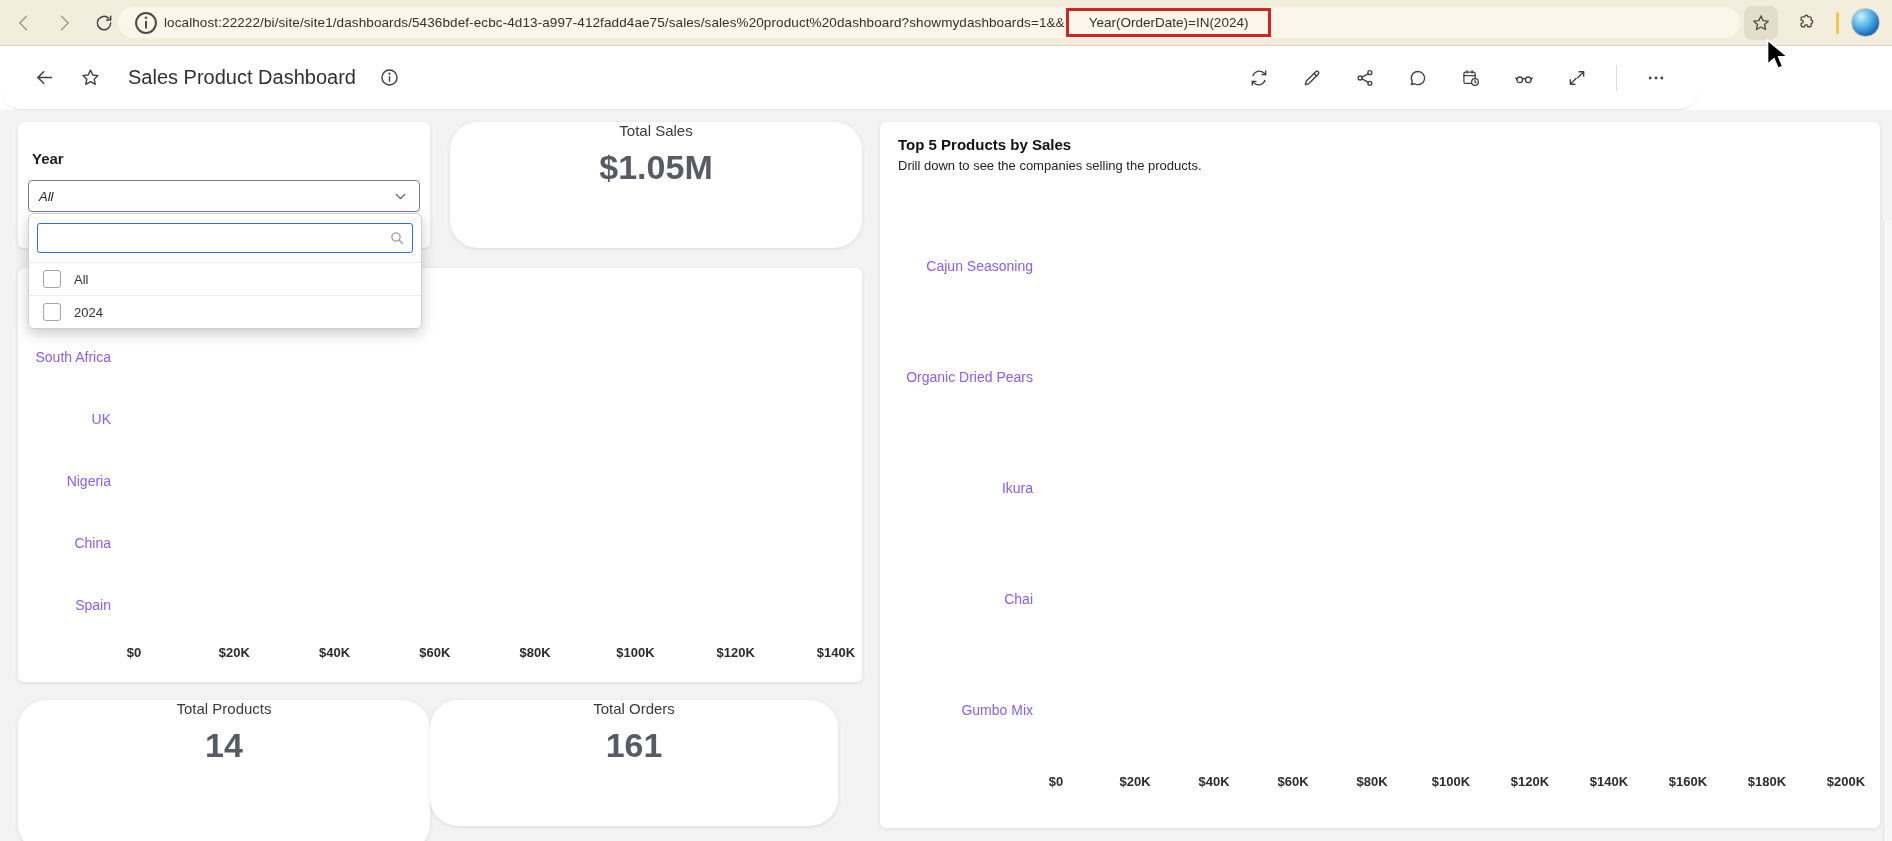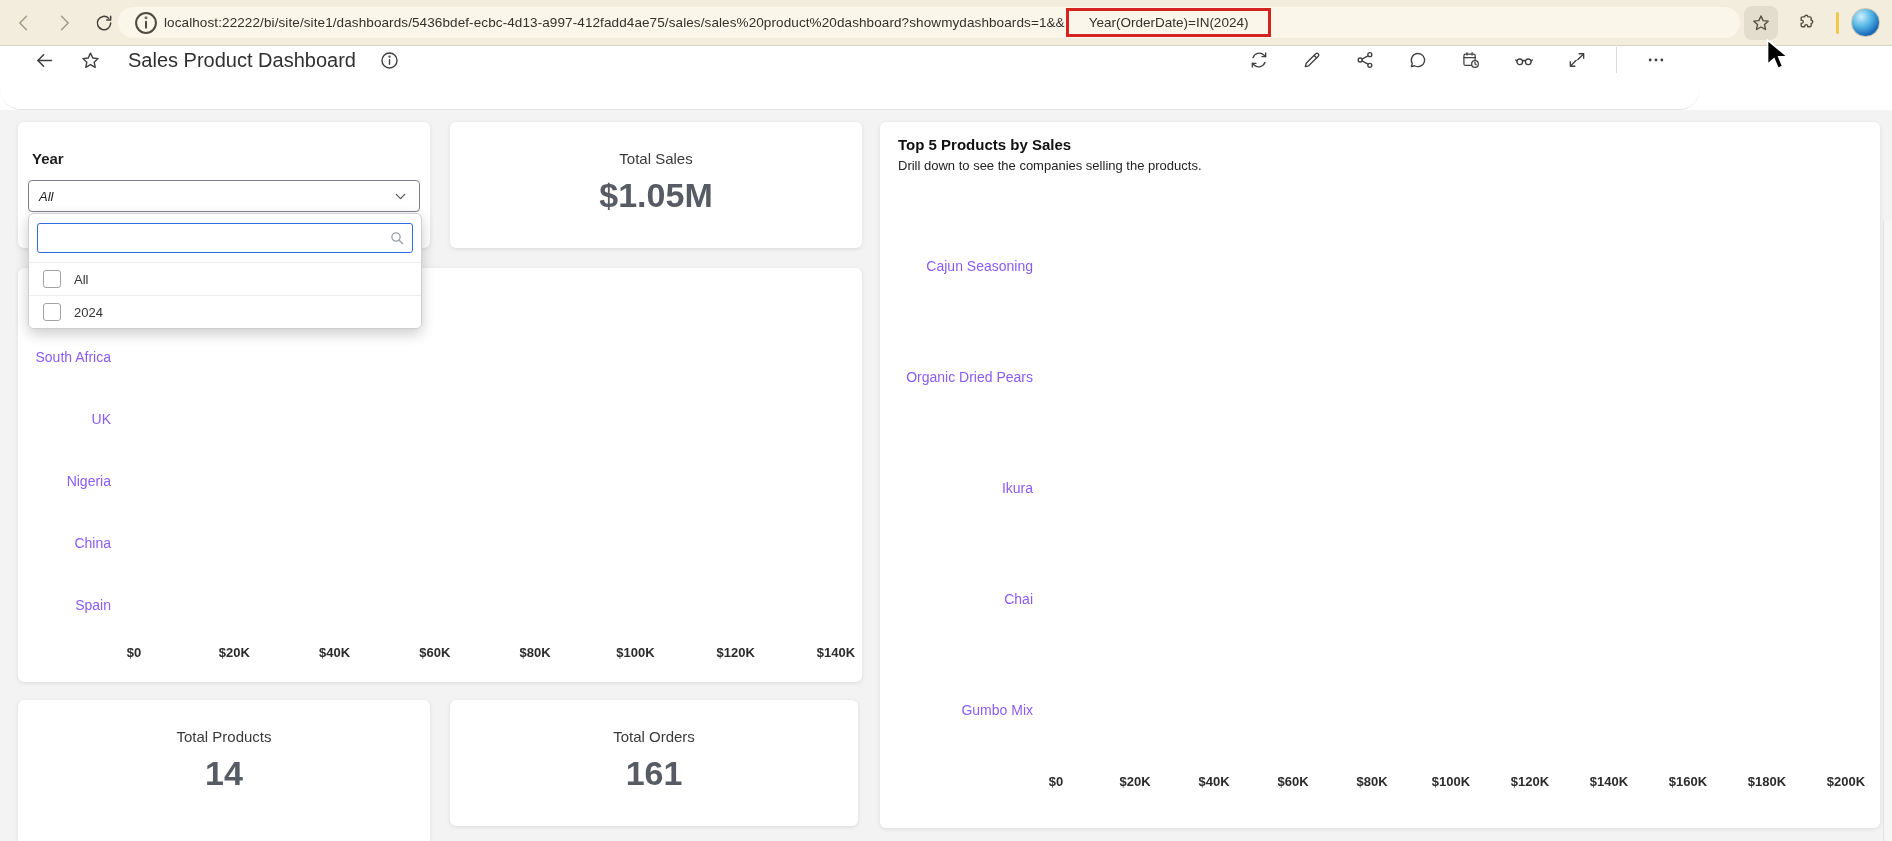--- a/index.html
+++ b/index.html
@@ -15,21 +15,21 @@
   .url-text{font-size:13.5px;color:#33312a;white-space:nowrap;letter-spacing:0.1px;}
   .url-highlight{display:inline-block;border:3px solid #d42420;padding:4px 20px;margin-left:1px;font-size:13.5px;color:#33312a;white-space:nowrap;}
   .chrome-right{position:absolute;right:12px;top:0;height:45px;display:flex;align-items:center;gap:12px;}
   .chrome-icon{width:34px;height:34px;display:flex;align-items:center;justify-content:center;border-radius:8px;}
   .chrome-icon.hovered{background:rgba(92,85,64,0.10);}
   .chrome-icon svg{width:20px;height:20px;}
   .ext-sep{width:3px;height:22px;border-radius:2px;background:#eec94d;}
   .avatar{width:27px;height:27px;border-radius:50%;background:radial-gradient(circle at 34% 28%,#cdeefb 0%,#57b7e6 38%,#1d6fbe 70%,#0d3f7e 100%);border:1px solid #c9c2ae;}
 
   
-  .dash-header{position:absolute;left:0;top:46px;width:1700px;height:63px;background:#fff;border-bottom:1px solid #e3e3e3;display:flex;align-items:flex-start;border-radius:21px;}
+  .dash-header{position:absolute;left:0;top:46px;width:1700px;height:63px;background:#fff;border-bottom:1px solid #e3e3e3;display:flex;align-items:center;border-radius:21px;}
   .dh-left{display:flex;align-items:center;gap:18px;padding-left:30px;}
   .icon-btn{width:28px;height:28px;display:flex;align-items:center;justify-content:center;flex:none;}
   .icon-btn svg{width:21px;height:21px;}
   .dash-title{font-size:20px;font-weight:500;color:#303030;margin:0 2px 0 6px;}
   .dh-right{margin-left:auto;display:flex;align-items:center;gap:25px;padding-right:30px;}
   .dh-right .icon-btn svg{width:20px;height:20px;}
   .v-divider{width:1px;height:26px;background:#dcdcdc;}
 
   
   .dash-body{position:absolute;left:0;top:110px;width:1892px;height:731px;background:#f3f3f3;}
@@ -42,24 +42,24 @@
   .year-select svg{width:17px;height:17px;}
 
   .dropdown-popup{position:absolute;left:28px;top:103px;width:392px;height:114px;background:#fff;border:1px solid #cfcfcf;border-radius:6px;box-shadow:0 5px 14px rgba(0,0,0,0.20);z-index:50;overflow:hidden;}
   .dd-search{position:absolute;left:8px;right:8px;top:9px;height:30px;}
   .dd-search input{width:100%;height:100%;box-sizing:border-box;border:1.6px solid #2e6ee0;border-radius:3px;padding:0 32px 0 9px;font-size:13px;color:#222;outline:none;background:#fff;}
   .dd-search .search-ic{position:absolute;right:8px;top:7px;width:16px;height:16px;}
   .option-list{position:absolute;left:0;right:0;top:48px;}
   .option-row{display:flex;align-items:center;height:32px;padding:0 14px;border-top:1px solid #ececec;font-size:13px;color:#333;background:#fff;}
   .checkbox{width:16px;height:16px;border:1px solid #a3a3a3;border-radius:3px;background:#fff;margin-right:13px;flex:none;}
 
-  .kpi-card{display:flex;flex-direction:column;align-items:center;padding-top:28px;box-sizing:border-box;}
+  .kpi-card{display:flex;flex-direction:column;align-items:center;box-sizing:border-box;border-radius:28px;}
   .kpi-total-sales{left:450px;top:12px;width:412px;height:126px;}
   .kpi-total-products{left:18px;top:590px;width:412px;height:152px;}
-  .kpi-total-orders{left:450px;top:590px;width:408px;height:126px;}
+  .kpi-total-orders{left:430px;top:590px;width:408px;height:126px;}
   .kpi-label{font-size:15px;font-weight:500;color:#3a3a3a;}
   .kpi-value{font-size:34px;font-weight:700;color:#575c64;margin-top:9px;}
 
   .left-chart-card{left:18px;top:158px;width:844px;height:414px;}
   .right-chart-card{left:880px;top:12px;width:1000px;height:706px;}
   .widget-title{position:absolute;left:18px;top:14px;font-size:15px;font-weight:700;color:#101010;}
   .widget-subtitle{position:absolute;left:18px;top:36px;font-size:13px;color:#232323;}
 
   
   .hbar-chart{display:grid;grid-template-columns:var(--cat-w) 1fr;grid-template-rows:auto 26px;}

